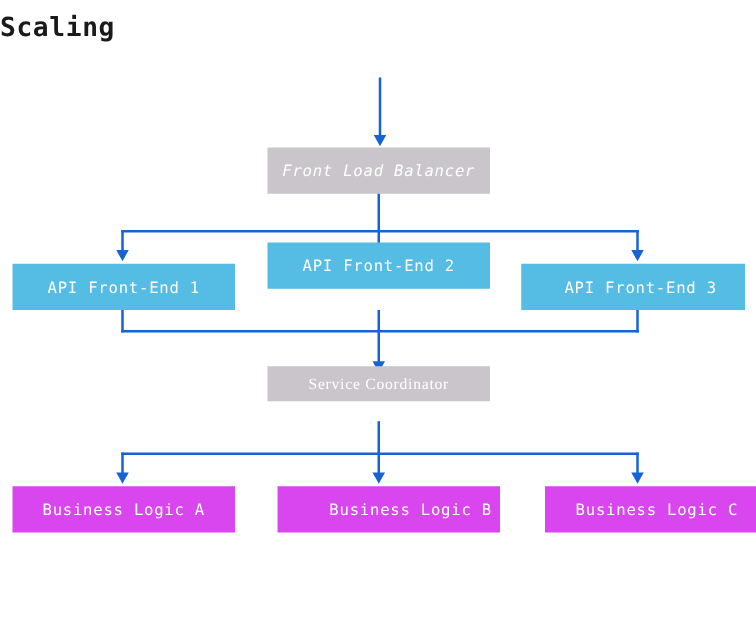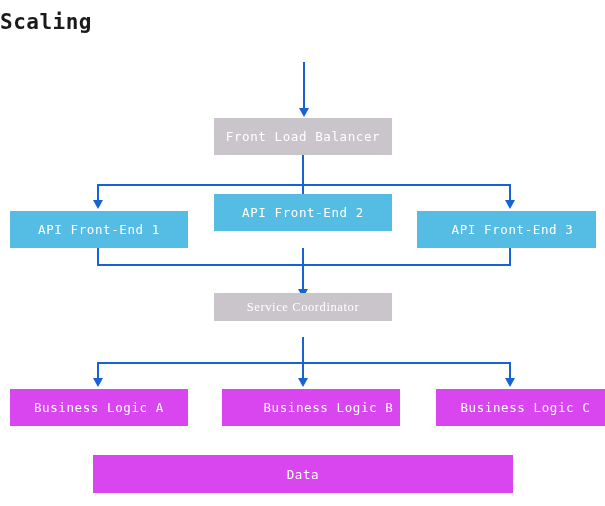--- a/index.html
+++ b/index.html
@@ -78,21 +78,21 @@
 </head>
 <body>
 
 <div id="diagram-canvas">
 
   <div class="diagram-title">Scaling</div>
 
   <div class="edge-v" style="left:303px; top:62px; height:48px;"></div>
   <div class="arrow-down" style="left:299px; top:108px;"></div>
 
-  <div class="node gray" style="left:214px; top:118px; width:178px; height:37px;">
+  <div class="node gray" style="left:214px; top:118px; width:178px; height:37px;font-style:italic;">
     <span>Front Load Balancer</span>
   </div>
 
   <div class="edge-v" style="left:302px; top:155px; height:30px;"></div>
   <div class="edge-h" style="left:97px; top:184px; width:414px;"></div>
 
   <div class="edge-v" style="left:97px; top:184px; height:19px;"></div>
   <div class="arrow-down" style="left:93px; top:200px;"></div>
 
   <div class="edge-v" style="left:302px; top:184px; height:19px;"></div>
@@ -137,17 +137,14 @@
   <div class="node orange" style="left:10px; top:389px; width:178px; height:37px;">
     <span>Business Logic A</span>
   </div>
   <div class="node orange" style="left:222px; top:389px; width:178px; height:37px;padding-left:35px;">
     <span>Business Logic B</span>
   </div>
   <div class="node orange" style="left:436px; top:389px; width:179px; height:37px;">
     <span>Business Logic C</span>
   </div>
 
-  <div class="node orange" style="left:93px; top:455px; width:420px; height:38px;">
-    <span>Data</span>
-  </div>
 
 </div>
 
 </body></html>

